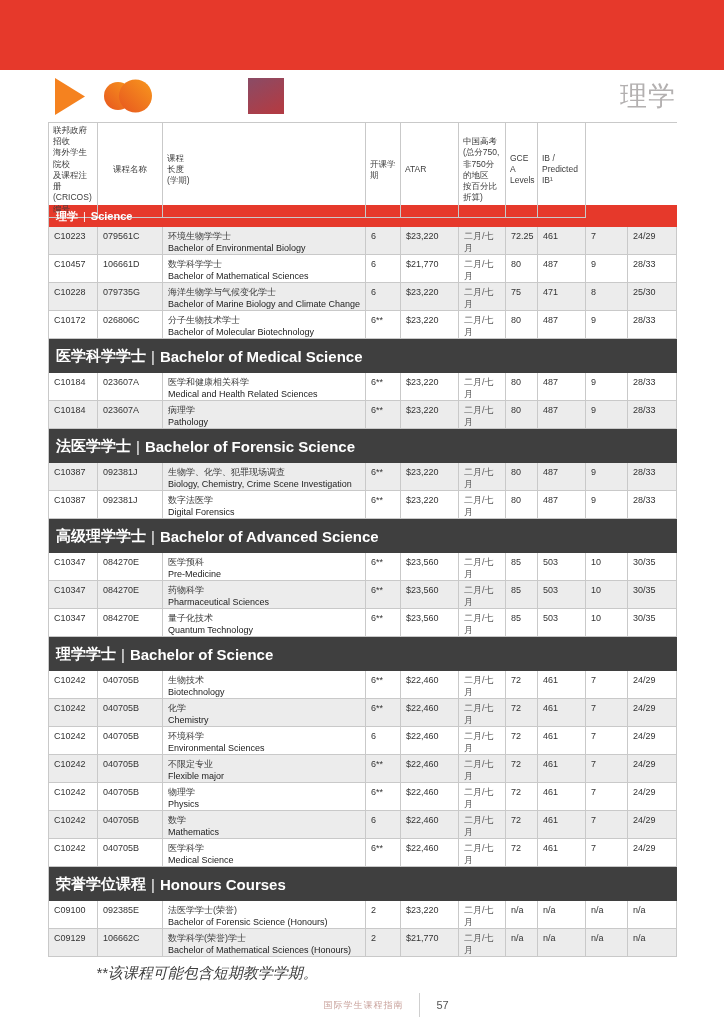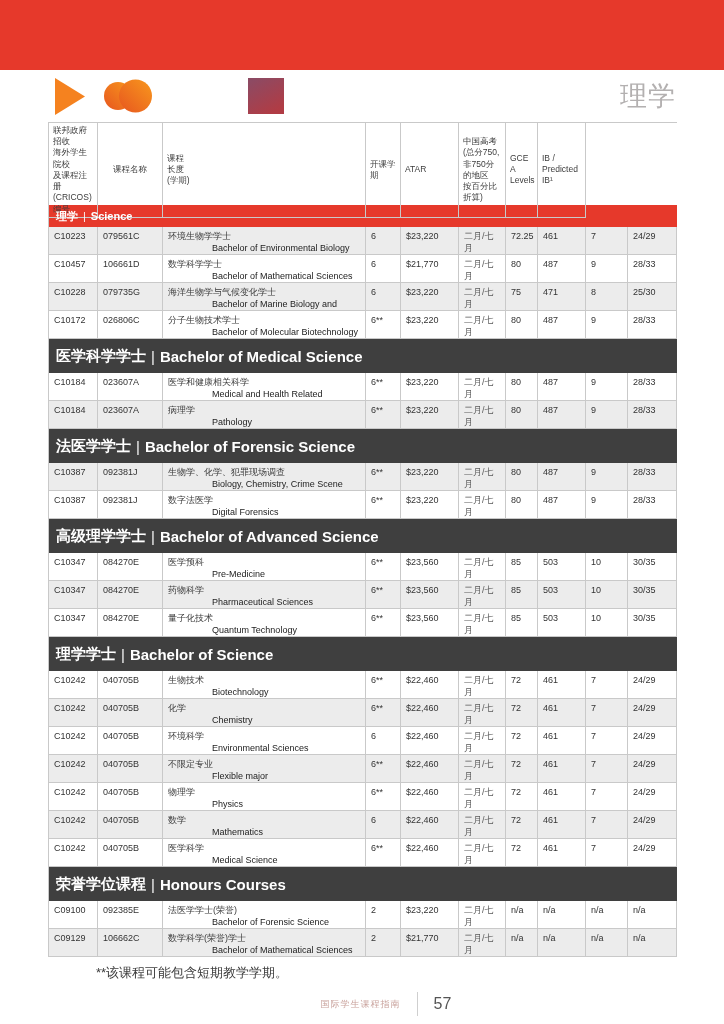--- a/index.html
+++ b/index.html
@@ -30,28 +30,28 @@
     color: #fff; font-weight: bold; font-size: 15px; background: var(--bar-dark); }
   .bar-red { height: 22px; font-size: 11px; margin-top: 3px; background: var(--brand-red); }
   .bar-pipe { margin: 0 5px; font-weight: normal; opacity: 0.95; }
 
   .row { height: 28px; }
   .row.shaded .cell { background: var(--row-shade); }
   .cell { border-right: 1px solid var(--table-border); border-bottom: 1px solid var(--table-border);
     padding: 4px 4px 0 5px; font-size: 9px; line-height: 1.32; color: #333; overflow: hidden; }
   .cell.intake { color: #5a5a5a; }
   .name-zh { color: #3a3a3a; }
-  .name-en { color: #222; margin-left: 44px; }
-
-  .footnote { margin: 7px 48px 0; font-size: 13px; color: #3c3c3c; }
+  .name-en { color: #222; }
+
+  .footnote { margin: 7px 48px 0; font-size: 15px; color: #3c3c3c; font-style: italic; }
 
   .pagefooter { margin-top: 10px; display: flex; align-items: center; justify-content: center; gap: 16px; }
   .pagefooter .guide { font-size: 9px; color: var(--footer-pink); letter-spacing: 1px; margin-left: 48px; }
   .pagefooter .vdiv { width: 1px; height: 24px; background: #cfcfcf; }
-  .pagefooter .num { font-size: 16px; color: #555; }
+  .pagefooter .num { font-size: 11px; color: #555; }
 </style>
 </head>
 <body>
 
 <div class="topbar"></div>
 
 <div class="brand-row">
   <svg class="logo-triangle" width="32" height="37" viewBox="0 0 32 37">
     <polygon points="0,0 0,37 30,18.5" fill="#f5821f"></polygon>
   </svg>

